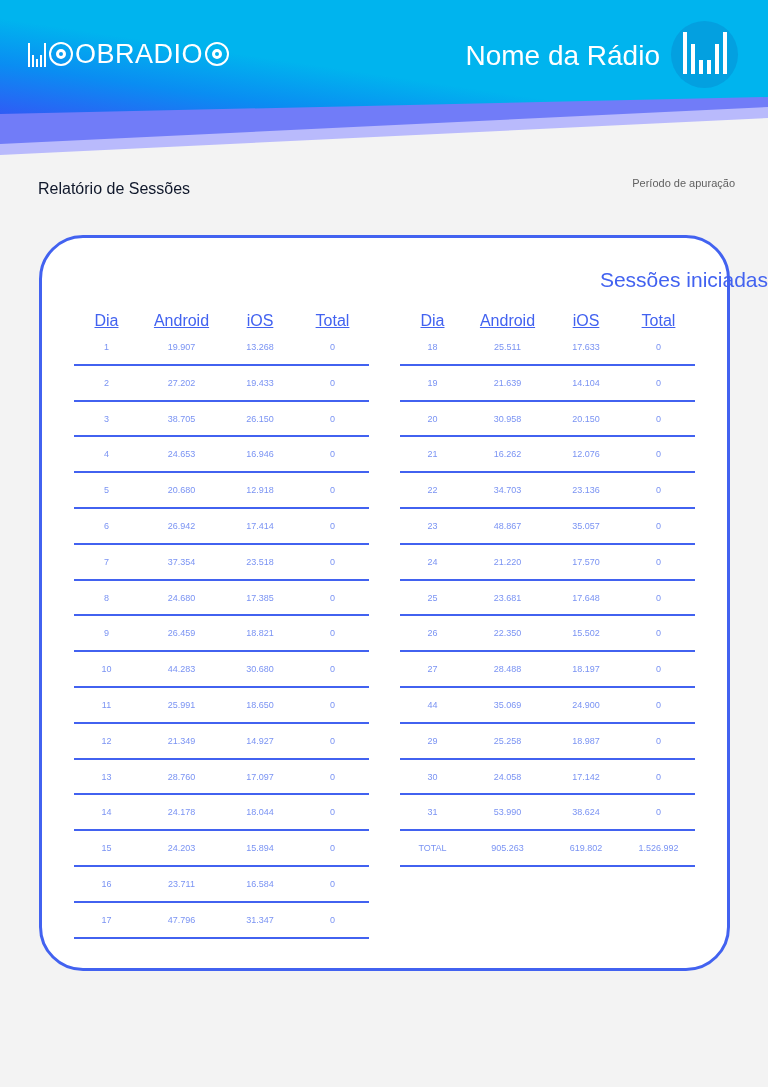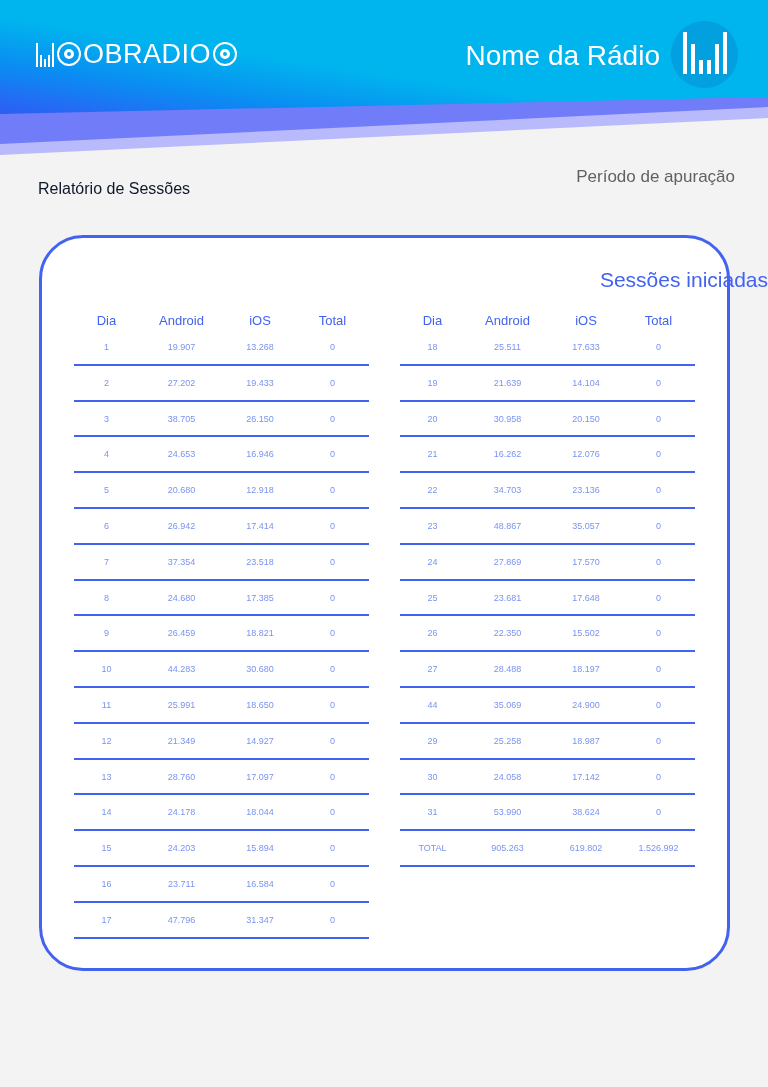--- a/index.html
+++ b/index.html
@@ -5,21 +5,21 @@
   * { box-sizing: border-box; margin: 0; padding: 0; }
   html, body { width: 768px; height: 1087px; overflow: hidden; }
   body {
     background: #f3f3f3;
     font-family: "Liberation Sans", "DejaVu Sans", sans-serif;
     position: relative;
   }
   .header { position: absolute; left: 0; top: 0; width: 768px; height: 160px; }
   .header svg { position: absolute; left: 0; top: 0; }
   .logo {
-    position: absolute; left: 36px; top: 38px; height: 32px;
+    position: absolute; left: 28px; top: 38px; height: 32px;
     display: flex; align-items: center; color: #fff;
   }
   .logo-bars { display: flex; align-items: flex-end; gap: 2px; height: 26px; margin-right: 3px; }
   .logo-bars span { display: block; width: 2px; background: #fff; }
   .logo-disc {
     width: 24px; height: 24px; border-radius: 50%;
     border: 2px solid #fff; display: flex; align-items: center; justify-content: center;
   }
   .logo-disc::after { content: ""; width: 10px; height: 10px; border-radius: 50%; border: 3px solid #fff; box-sizing: border-box; }
   .logo-text { font-size: 27px; letter-spacing: 0.5px; font-weight: 400; line-height: 1; margin: 0 2px; }
@@ -31,36 +31,36 @@
     position: absolute; left: 671px; top: 21px; width: 67px; height: 67px;
     border-radius: 50%; background: #03a0e0;
     display: flex; align-items: flex-end; justify-content: center; gap: 4px; padding-bottom: 14px;
   }
   .radio-icon span { display: block; width: 4px; background: #fff; }
   .report-title {
     position: absolute; left: 38px; top: 180px;
     font-size: 16px; color: #0f172a; font-weight: 400;
   }
   .period {
-    position: absolute; right: 33px; top: 165px; text-align: left;
-    font-size: 17px; color: #616161; line-height: 24px;
+    position: absolute; right: 33px; top: 171px; text-align: left;
+    font-size: 11px; color: #616161; line-height: 24px;
   }
   .card {
     position: absolute; left: 39px; top: 235px; width: 691px; height: 736px;
     background: #fff; border: 3px solid #4262f0; border-radius: 44px;
   }
   .card-title {
     position: absolute; left: 0; right: 0; top: 268px; text-align: right;
     color: #4262f0; font-size: 21px; font-weight: 400;
   }
   .tbl { position: absolute; top: 312px; width: 295px; }
   .tbl.left { left: 74px; }
   .tbl.right { left: 400px; }
   .thead, .trow { display: grid; grid-template-columns: 65px 85px 72px 73px; text-align: center; }
-  .thead { height: 18px; font-size: 13px; color: #4262f0; line-height: 18px; }
+  .thead { height: 18px; font-size: 16px; color: #4262f0; line-height: 18px; text-decoration: underline; }
   .trow {
     height: 35.8px; font-size: 9px; color: #7a93f3; line-height: 18px;
     padding-top: 8px; border-bottom: 2.5px solid #4262f0;
   }
   .trow .c { white-space: nowrap; }
 </style>
 </head>
 <body>
 
 <div class="header">
@@ -262,21 +262,21 @@
         <div class="c">0</div>
       </div>
       <div class="trow">
         <div class="c">23</div>
         <div class="c">48.867</div>
         <div class="c">35.057</div>
         <div class="c">0</div>
       </div>
       <div class="trow">
         <div class="c">24</div>
-        <div class="c">27.869</div>
+        <div class="c">21.220</div>
         <div class="c">17.570</div>
         <div class="c">0</div>
       </div>
       <div class="trow">
         <div class="c">25</div>
         <div class="c">23.681</div>
         <div class="c">17.648</div>
         <div class="c">0</div>
       </div>
       <div class="trow">

